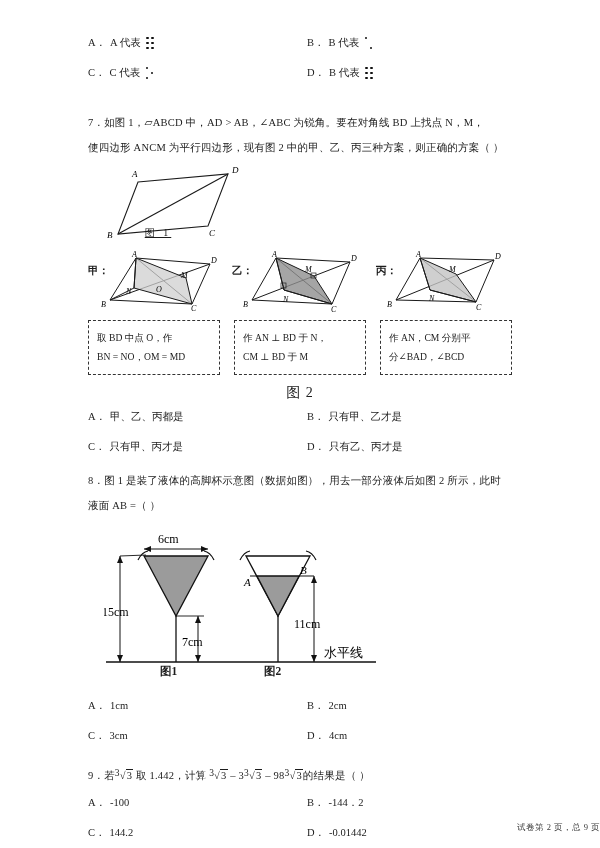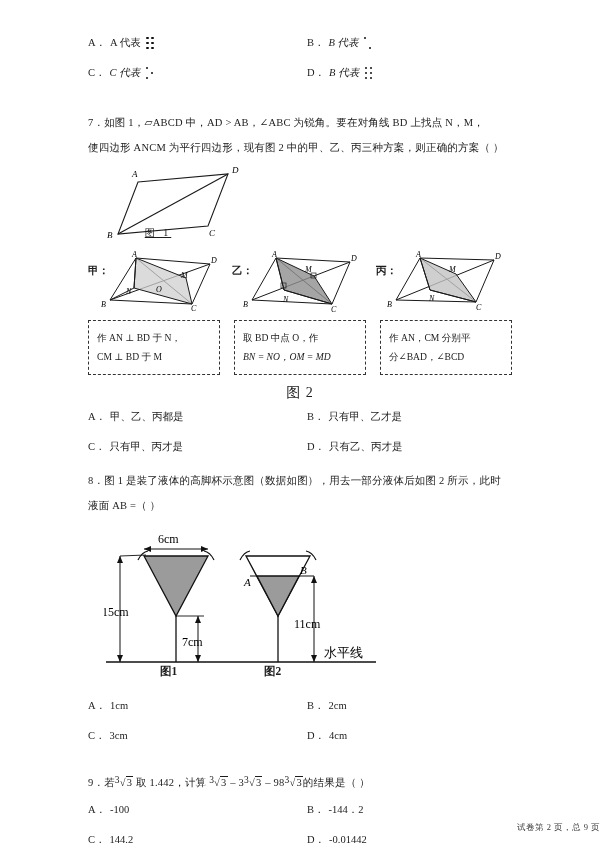--- a/index.html
+++ b/index.html
@@ -28,21 +28,21 @@
     top: 28px;
     width: 424px;
   }
   
   .qtext {
     font-size: 10.5px;
     line-height: 25px;
     letter-spacing: 0.2px;
     text-align: justify;
   }
-  .it { font-style: italic; font-family: "Liberation Serif", serif; }
+  .it { font-family: "Liberation Serif", serif; }
   .opt-row {
     display: flex;
     font-size: 10.5px;
     line-height: 30px;
     height: 30px;
     align-items: center;
   }
   .opt-col {
     width: 50%;
     display: flex;
@@ -270,26 +270,26 @@
           <text x="11" y="57" font-size="8" font-style="italic" font-family="Liberation Serif, serif">B</text>
           <text x="100" y="60" font-size="8" font-style="italic" font-family="Liberation Serif, serif">C</text>
           <text x="53" y="51" font-size="8" font-style="italic" font-family="Liberation Serif, serif">N</text>
           <text x="73" y="22" font-size="8" font-style="italic" font-family="Liberation Serif, serif">M</text>
         </svg>
       </div>
     </div>
 
     <div class="boxes">
       <div class="dbox">
+        <span class="l">取 BD 中点 O，作</span>
+        <span class="l it">BN = NO，OM = MD</span>
+      </div>
+      <div class="dbox">
         <span class="l">作 AN ⊥ BD 于 N，</span>
         <span class="l">CM ⊥ BD 于 M</span>
-      </div>
-      <div class="dbox">
-        <span class="l">取 BD 中点 O，作</span>
-        <span class="l it">BN = NO，OM = MD</span>
       </div>
       <div class="dbox">
         <span class="l">作 AN，CM 分别平</span>
         <span class="l">分∠BAD，∠BCD</span>
       </div>
     </div>
 
     <div class="fig2-cap">图 2</div>
 
     <div class="opt-row">
@@ -385,21 +385,21 @@
       <div class="opt-col">
         <span class="lab">C．</span>
         <span>3cm</span>
       </div>
       <div class="opt-col right">
         <span class="lab">D．</span>
         <span>4cm</span>
       </div>
     </div>
 
-    <div class="qtext" style="margin-top:16px">
+    <div class="qtext" style="margin-top:9px">
       <span>9．若</span><span><sup class="sqrt-s">3</sup>√<span style="border-top:1px solid #1c1c1c; padding:0 1px;">3</span></span>
       <span>取 1.442，计算</span>
       <span><sup class="sqrt-s">3</sup>√<span style="border-top:1px solid #1c1c1c; padding:0 1px;">3</span> – 3<sup class="sqrt-s">3</sup>√<span style="border-top:1px solid #1c1c1c; padding:0 1px;">3</span> – 98<sup class="sqrt-s">3</sup>√<span style="border-top:1px solid #1c1c1c; padding:0 1px;">3</span></span><span>的结果是（      ）</span>
     </div>
 
     <div class="opt-row">
       <div class="opt-col">
         <span class="lab">A．</span>
         <span>-100</span>
       </div>

